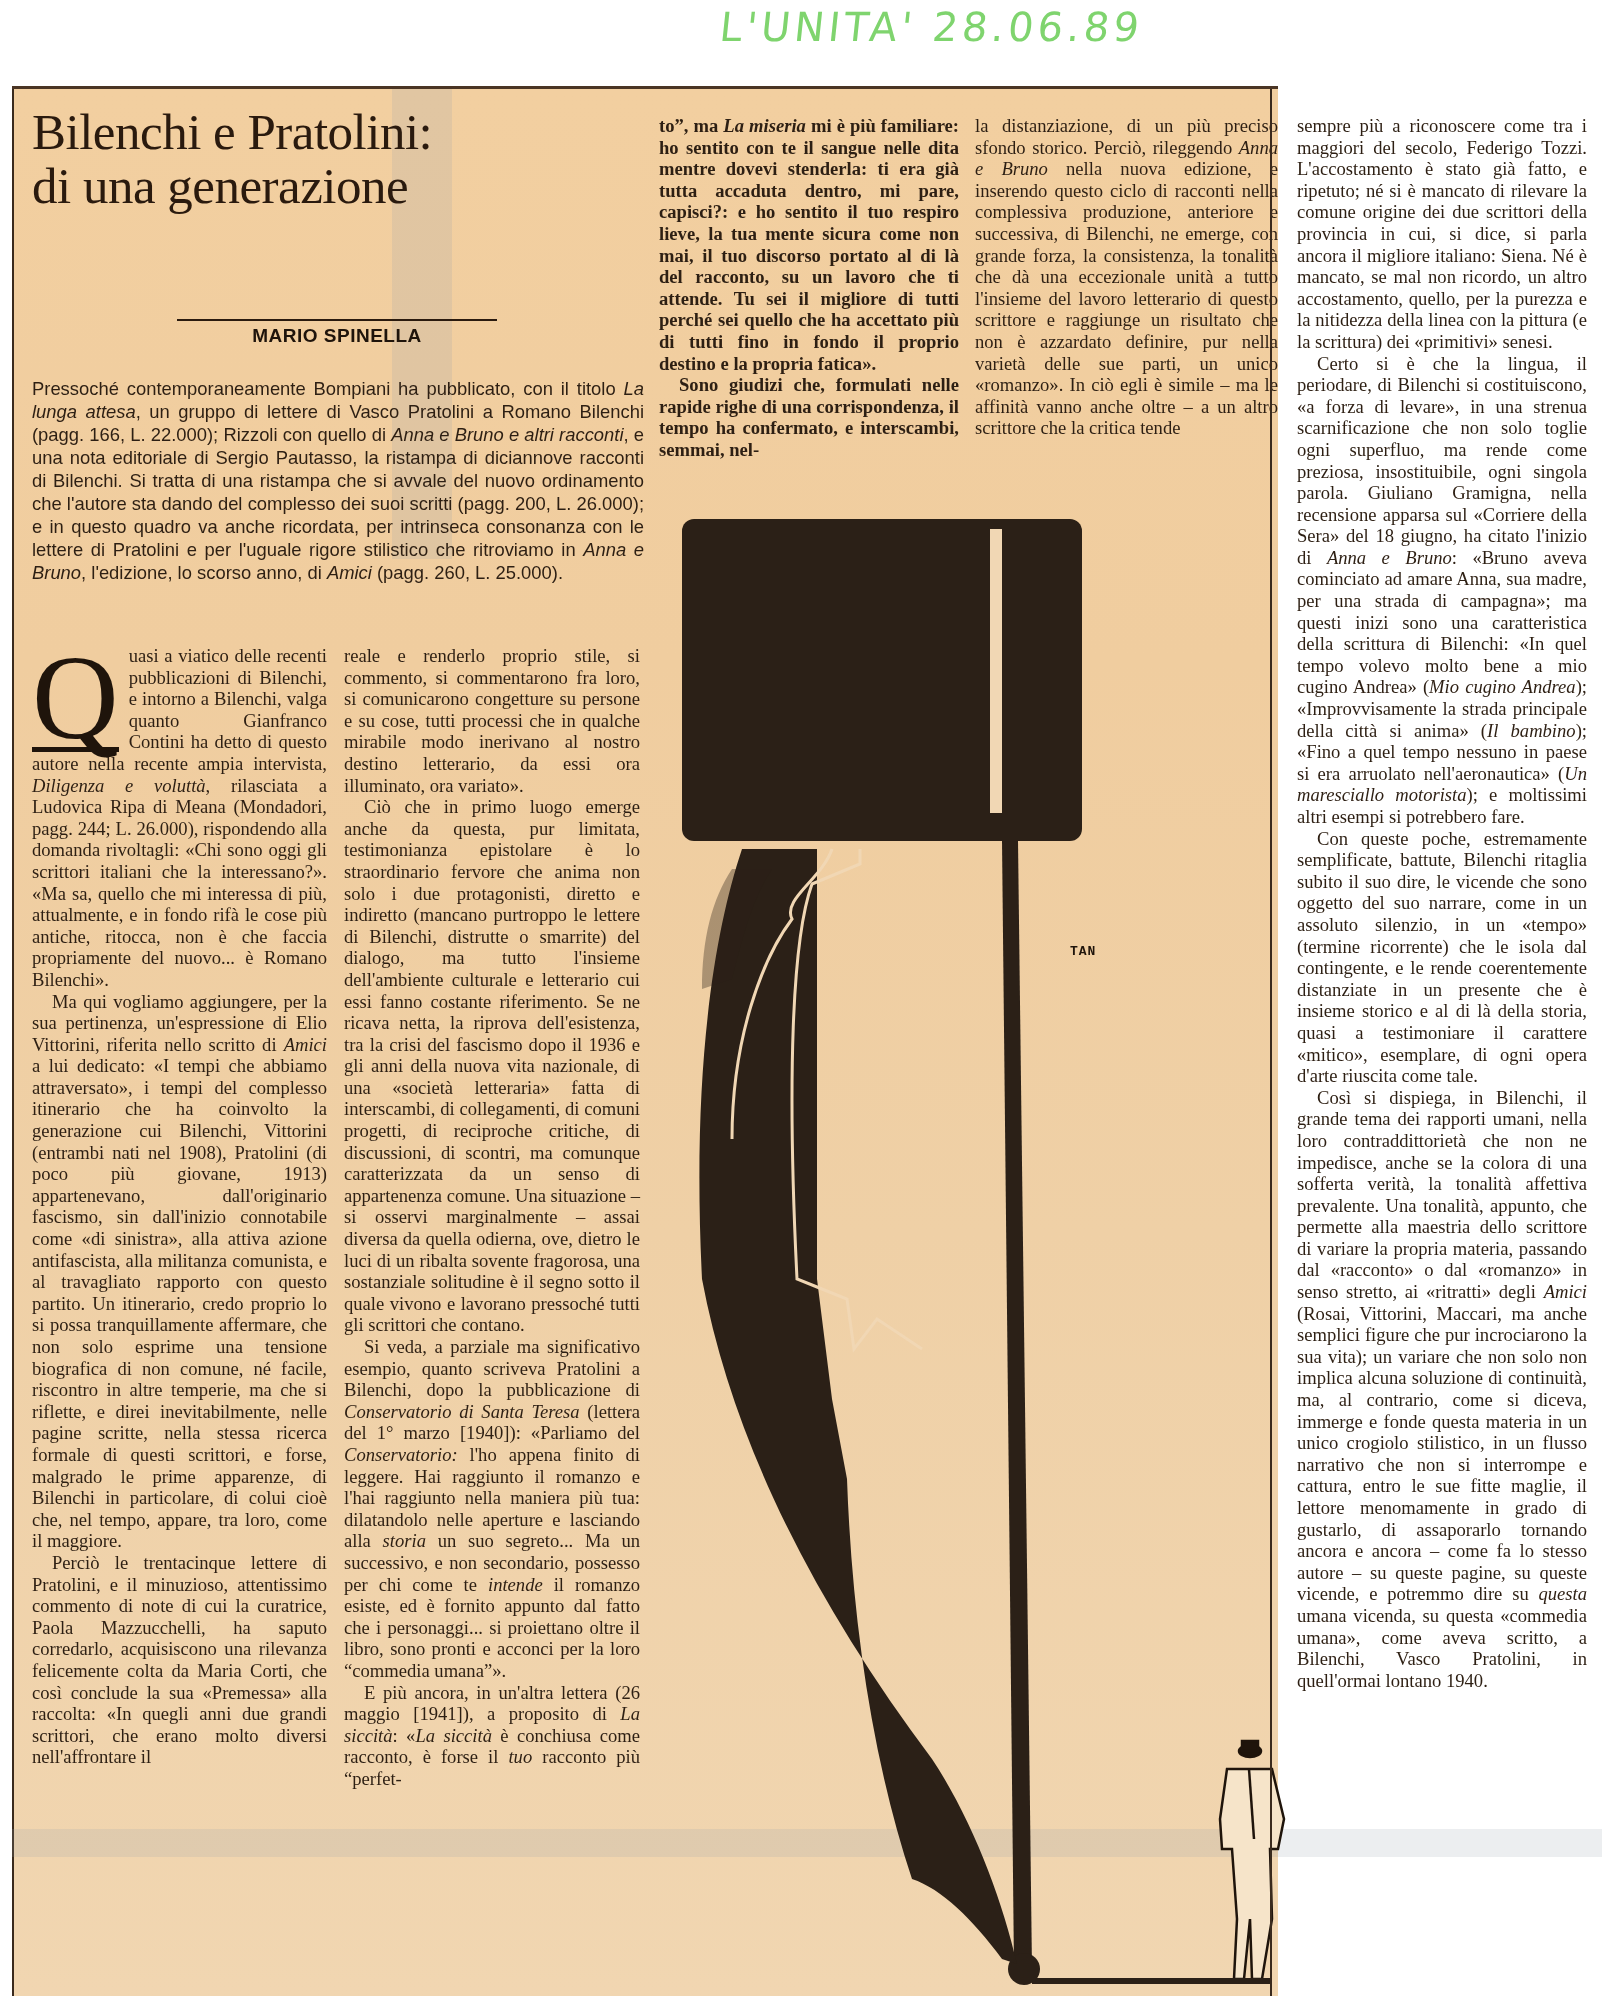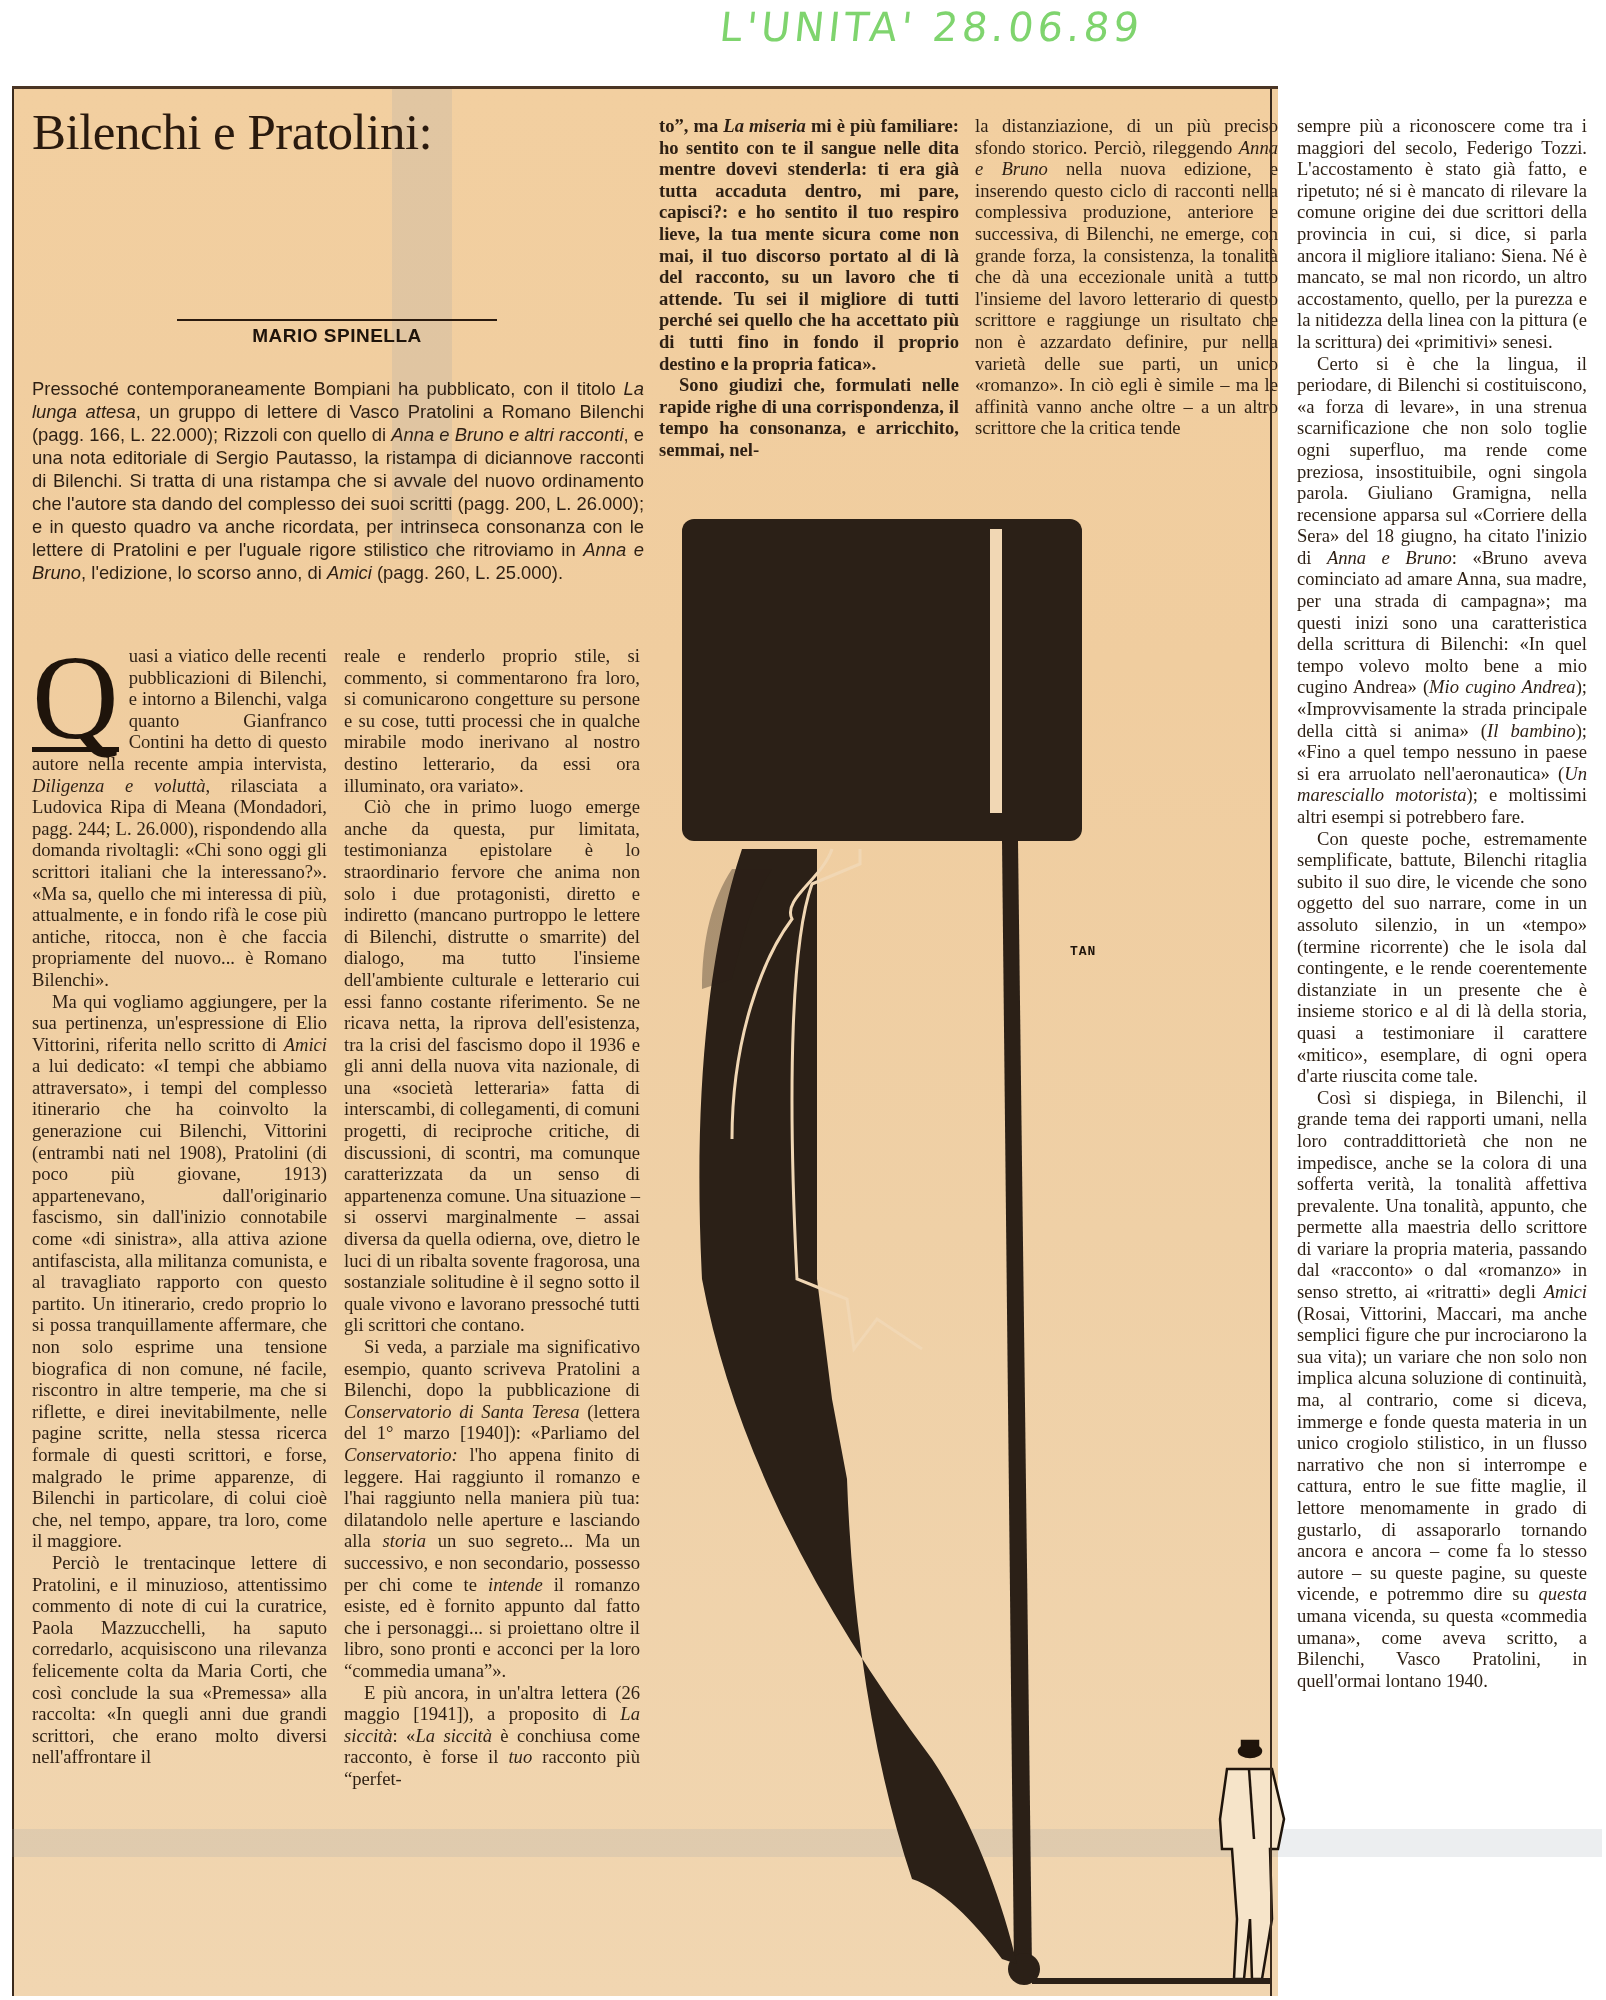--- a/index.html
+++ b/index.html
@@ -83,20 +83,21 @@
 
 <div class="handwritten">L'UNITA' 28.06.89</div>
 
 <div class="clipping">
 
   <div class="ghost-band" style="left:380px;top:0;width:60px;height:470px;"></div>
   <div class="ghost-band" style="left:0;top:1740px;width:1590px;height:28px;"></div>
 
   <h1 class="headline">
     <span>Bilenchi e Pratolini:</span>
+    <span>di una generazione</span>
   </h1>
 
   <div class="byline-rule"></div>
   <div class="byline">MARIO SPINELLA</div>
 
   <p class="lead" id="lead"><span>Pressoché contemporaneamente Bompiani ha pubblicato, con il titolo </span><i>La lunga attesa</i><span>, un gruppo di lettere di Vasco Pratolini a Romano Bilenchi (pagg. 166, L. 22.000); Rizzoli con quello di </span><i>Anna e Bruno e altri racconti</i><span>, e una nota editoriale di Sergio Pautasso, la ristampa di diciannove racconti di Bilenchi. Si tratta di una ristampa che si avvale del nuovo ordinamento che l'autore sta dando del complesso dei suoi scritti (pagg. 200, L. 26.000); e in questo quadro va anche ricordata, per intrinseca consonanza con le lettere di Pratolini e per l'uguale rigore stilistico che ritroviamo in </span><i>Anna e Bruno</i><span>, l'edizione, lo scorso anno, di </span><i>Amici</i><span> (pagg. 260, L. 25.000).</span></p>
 
   <div class="col col1" id="col0">
     <span class="dropcap">Q</span>
   <p class="noindent"><span>uasi a viatico delle recenti pubblicazioni di Bilenchi, e intorno a Bilenchi, valga quanto Gianfranco Contini ha detto di questo autore nella recente ampia intervista, </span><i>Diligenza e voluttà</i><span>, rilasciata a Ludovica Ripa di Meana (Mondadori, pagg. 244; L. 26.000), rispondendo alla domanda rivoltagli: «Chi sono oggi gli scrittori italiani che la interessano?». «Ma sa, quello che mi interessa di più, attualmente, e in fondo rifà le cose più antiche, ritocca, non è che faccia propriamente del nuovo... è Romano Bilenchi».</span></p>
@@ -104,21 +105,21 @@
       <p><span>Perciò le trentacinque lettere di Pratolini, e il minuzioso, attentissimo commento di note di cui la curatrice, Paola Mazzucchelli, ha saputo corredarlo, acquisiscono una rilevanza felicemente colta da Maria Corti, che così conclude la sua «Premessa» alla raccolta: «In quegli anni due grandi scrittori, che erano molto diversi nell'affrontare il</span></p>
     </div>
   <div class="col col2" id="col1">
       <p class="noindent"><span>reale e renderlo proprio stile, si commento, si commentarono fra loro, si comunicarono congetture su persone e su cose, tutti processi che in qualche mirabile modo inerivano al nostro destino letterario, da essi ora illuminato, ora variato».</span></p>
       <p><span>Ciò che in primo luogo emerge anche da questa, pur limitata, testimonianza epistolare è lo straordinario fervore che anima non solo i due protagonisti, diretto e indiretto (mancano purtroppo le lettere di Bilenchi, distrutte o smarrite) del dialogo, ma tutto l'insieme dell'ambiente culturale e letterario cui essi fanno costante riferimento. Se ne ricava netta, la riprova dell'esistenza, tra la crisi del fascismo dopo il 1936 e gli anni della nuova vita nazionale, di una «società letteraria» fatta di interscambi, di collegamenti, di comuni progetti, di reciproche critiche, di discussioni, di scontri, ma comunque caratterizzata da un senso di appartenenza comune. Una situazione – si osservi marginalmente – assai diversa da quella odierna, ove, dietro le luci di un ribalta sovente fragorosa, una sostanziale solitudine è il segno sotto il quale vivono e lavorano pressoché tutti gli scrittori che contano.</span></p>
       <p><span>Si veda, a parziale ma significativo esempio, quanto scriveva Pratolini a Bilenchi, dopo la pubblicazione di </span><i>Conservatorio di Santa Teresa</i><span> (lettera del 1° marzo [1940]): «Parliamo del </span><i>Conservatorio:</i><span> l'ho appena finito di leggere. Hai raggiunto il romanzo e l'hai raggiunto nella maniera più tua: dilatandolo nelle aperture e lasciando alla </span><i>storia</i><span> un suo segreto... Ma un successivo, e non secondario, possesso per chi come te </span><i>intende</i><span> il romanzo esiste, ed è fornito appunto dal fatto che i personaggi... si proiettano oltre il libro, sono pronti e acconci per la loro “commedia umana”».</span></p>
       <p><span>E più ancora, in un'altra lettera (26 maggio [1941]), a proposito di </span><i>La siccità</i><span>: «</span><i>La siccità</i><span> è conchiusa come racconto, è forse il </span><i>tuo</i><span> racconto più “perfet-</span></p>
     </div>
   <div class="col col3" id="col2">
       <p class="noindent"><span>to”, ma </span><i>La miseria</i><span> mi è più familiare: ho sentito con te il sangue nelle dita mentre dovevi stenderla: ti era già tutta accaduta dentro, mi pare, capisci?: e ho sentito il tuo respiro lieve, la tua mente sicura come non mai, il tuo discorso portato al di là del racconto, su un lavoro che ti attende. Tu sei il migliore di tutti perché sei quello che ha accettato più di tutti fino in fondo il proprio destino e la propria fatica».</span></p>
-      <p><span>Sono giudizi che, formulati nelle rapide righe di una corrispondenza, il tempo ha consonanza, e arricchito, semmai, nel-</span></p>
+      <p><span>Sono giudizi che, formulati nelle rapide righe di una corrispondenza, il tempo ha confermato, e interscambi, semmai, nel-</span></p>
     </div>
   <div class="col col4" id="col3">
       <p class="noindent"><span>la distanziazione, di un più preciso sfondo storico. Perciò, rileggendo </span><i>Anna e Bruno</i><span> nella nuova edizione, e inserendo questo ciclo di racconti nella complessiva produzione, anteriore e successiva, di Bilenchi, ne emerge, con grande forza, la consistenza, la tonalità che dà una eccezionale unità a tutto l'insieme del lavoro letterario di questo scrittore e raggiunge un risultato che non è azzardato definire, pur nella varietà delle sue parti, un unico «romanzo». In ciò egli è simile – ma le affinità vanno anche oltre – a un altro scrittore che la critica tende</span></p>
     </div>
   <div class="col col5" id="col4">
       <p class="noindent"><span>sempre più a riconoscere come tra i maggiori del secolo, Federigo Tozzi. L'accostamento è stato già fatto, e ripetuto; né si è mancato di rilevare la comune origine dei due scrittori della provincia in cui, si dice, si parla ancora il migliore italiano: Siena. Né è mancato, se mal non ricordo, un altro accostamento, quello, per la purezza e la nitidezza della linea con la pittura (e la scrittura) dei «primitivi» senesi.</span></p>
       <p><span>Certo si è che la lingua, il periodare, di Bilenchi si costituiscono, «a forza di levare», in una strenua scarnificazione che non solo toglie ogni superfluo, ma rende come preziosa, insostituibile, ogni singola parola. Giuliano Gramigna, nella recensione apparsa sul «Corriere della Sera» del 18 giugno, ha citato l'inizio di </span><i>Anna e Bruno</i><span>: «Bruno aveva cominciato ad amare Anna, sua madre, per una strada di campagna»; ma questi inizi sono una caratteristica della scrittura di Bilenchi: «In quel tempo volevo molto bene a mio cugino Andrea» (</span><i>Mio cugino Andrea</i><span>); «Improvvisamente la strada principale della città si anima» (</span><i>Il bambino</i><span>); «Fino a quel tempo nessuno in paese si era arruolato nell'aeronautica» (</span><i>Un maresciallo motorista</i><span>); e moltissimi altri esempi si potrebbero fare.</span></p>
       <p><span>Con queste poche, estremamente semplificate, battute, Bilenchi ritaglia subito il suo dire, le vicende che sono oggetto del suo narrare, come in un assoluto silenzio, in un «tempo» (termine ricorrente) che le isola dal contingente, e le rende coerentemente distanziate in un presente che è insieme storico e al di là della storia, quasi a testimoniare il carattere «mitico», esemplare, di ogni opera d'arte riuscita come tale.</span></p>
       <p><span>Così si dispiega, in Bilenchi, il grande tema dei rapporti umani, nella loro contraddittorietà che non ne impedisce, anche se la colora di una sofferta verità, la tonalità affettiva prevalente. Una tonalità, appunto, che permette alla maestria dello scrittore di variare la propria materia, passando dal «racconto» o dal «romanzo» in senso stretto, ai «ritratti» degli </span><i>Amici</i><span> (Rosai, Vittorini, Maccari, ma anche semplici figure che pur incrociarono la sua vita); un variare che non solo non implica alcuna soluzione di continuità, ma, al contrario, come si diceva, immerge e fonde questa materia in un unico crogiolo stilistico, in un flusso narrativo che non si interrompe e cattura, entro le sue fitte maglie, il lettore menomamente in grado di gustarlo, di assaporarlo tornando ancora e ancora – come fa lo stesso autore – su queste pagine, su queste vicende, e potremmo dire su </span><i>questa</i><span> umana vicenda, su questa «commedia umana», come aveva scritto, a Bilenchi, Vasco Pratolini, in quell'ormai lontano 1940.</span></p>
     </div>

